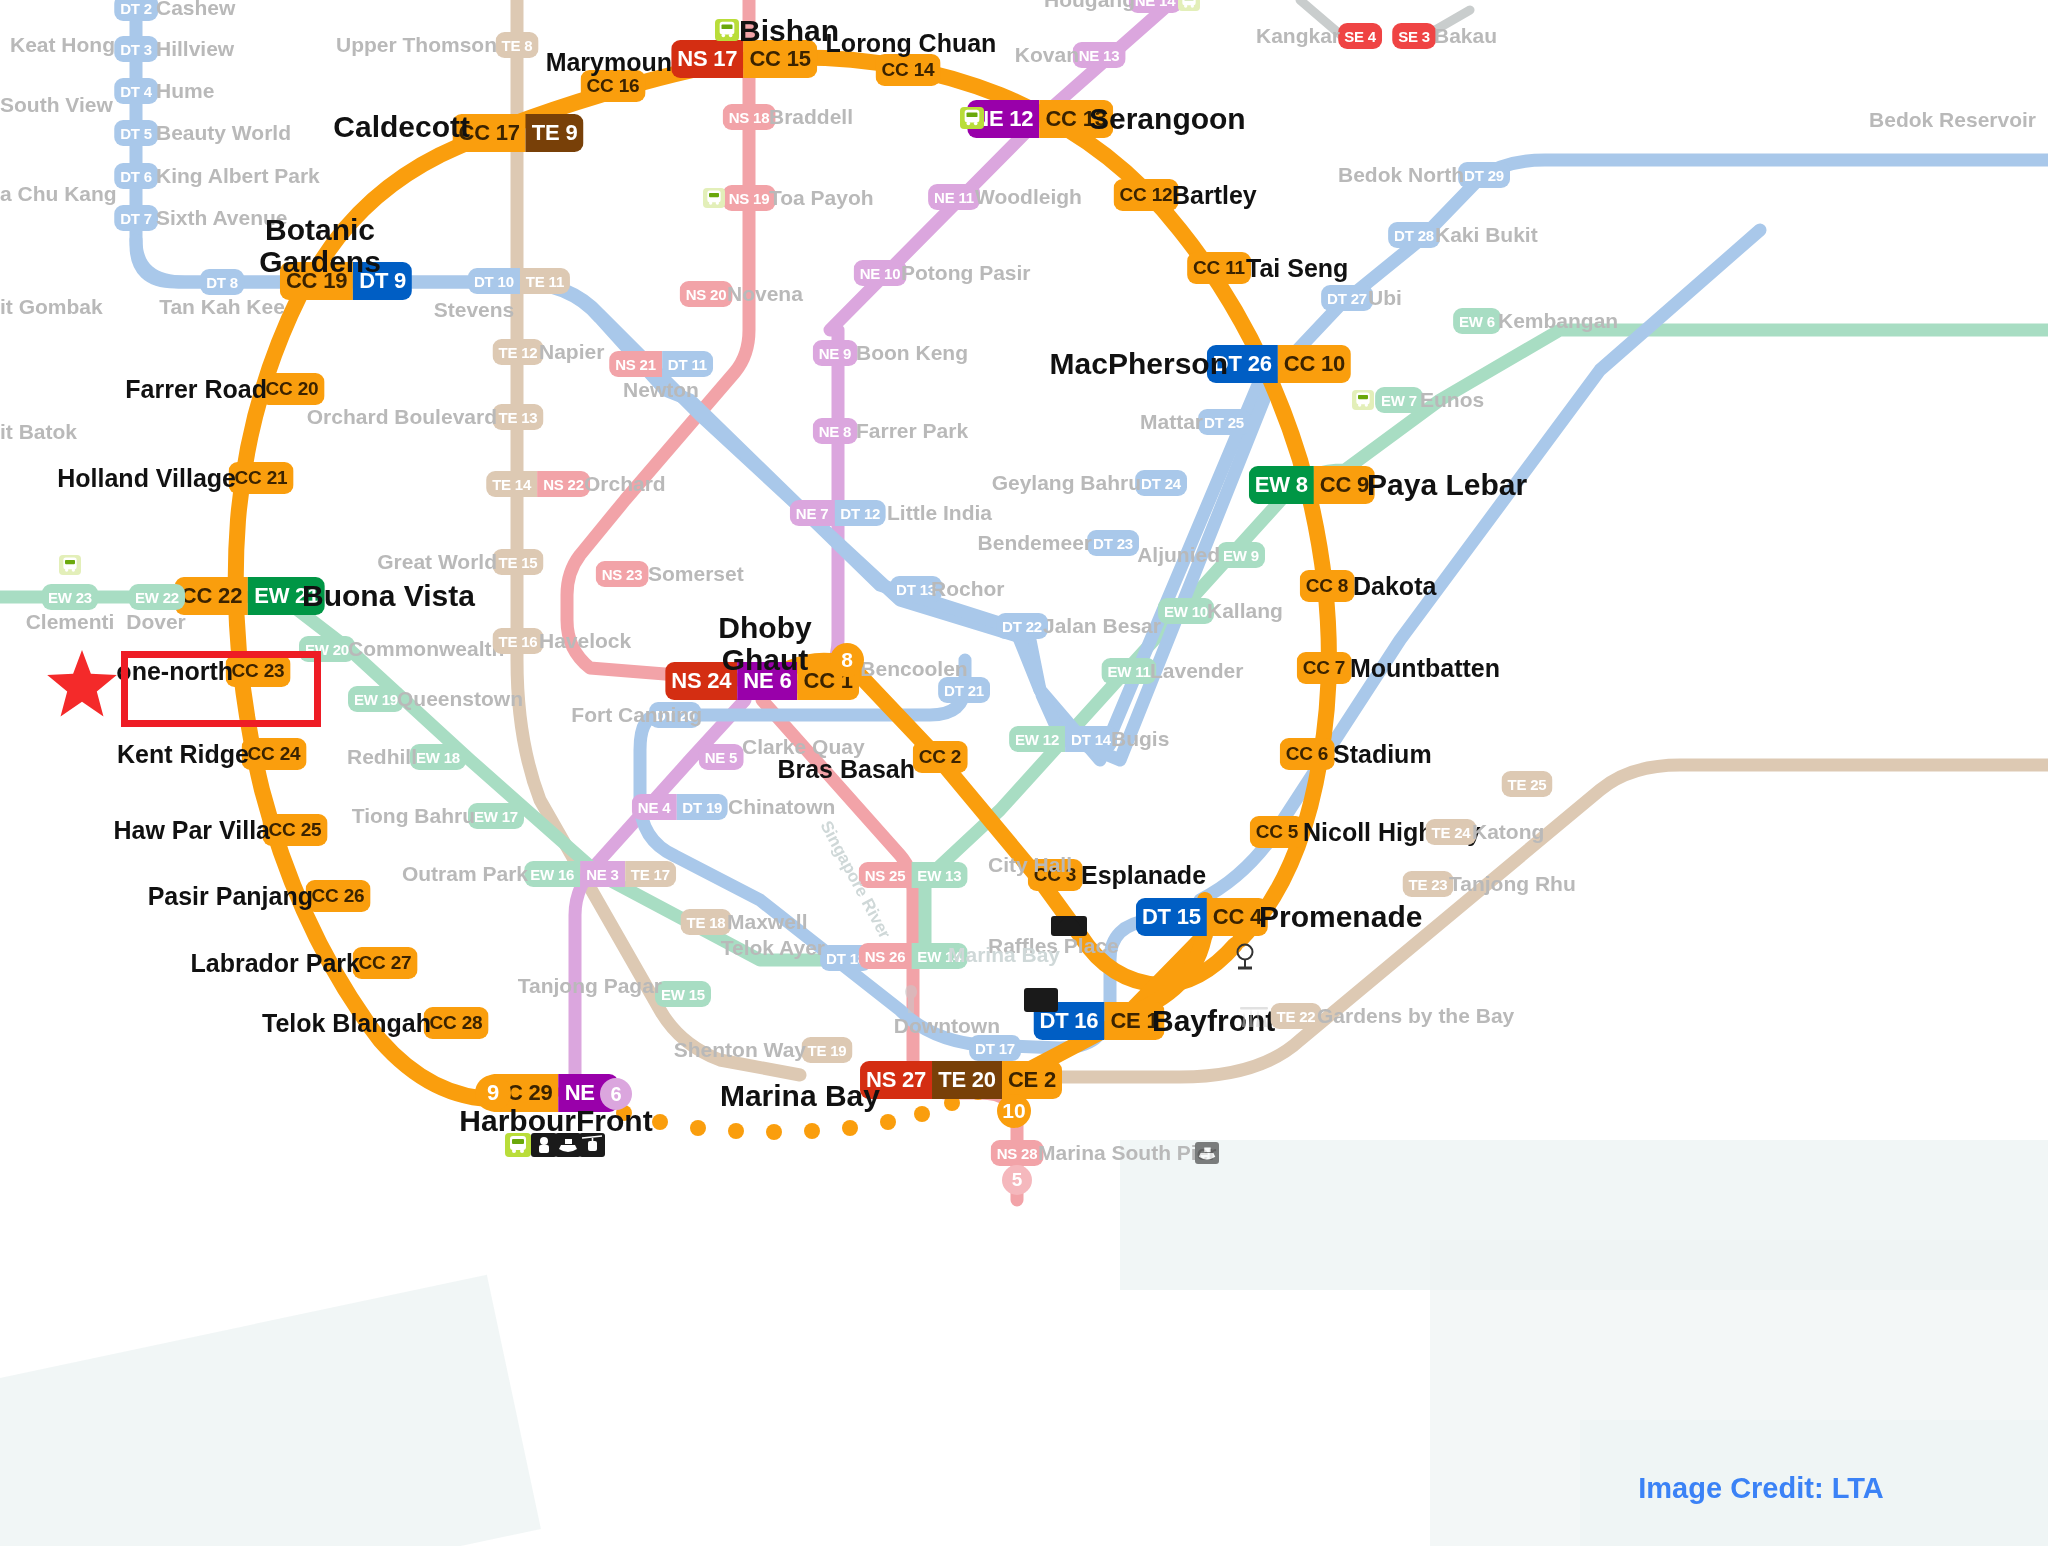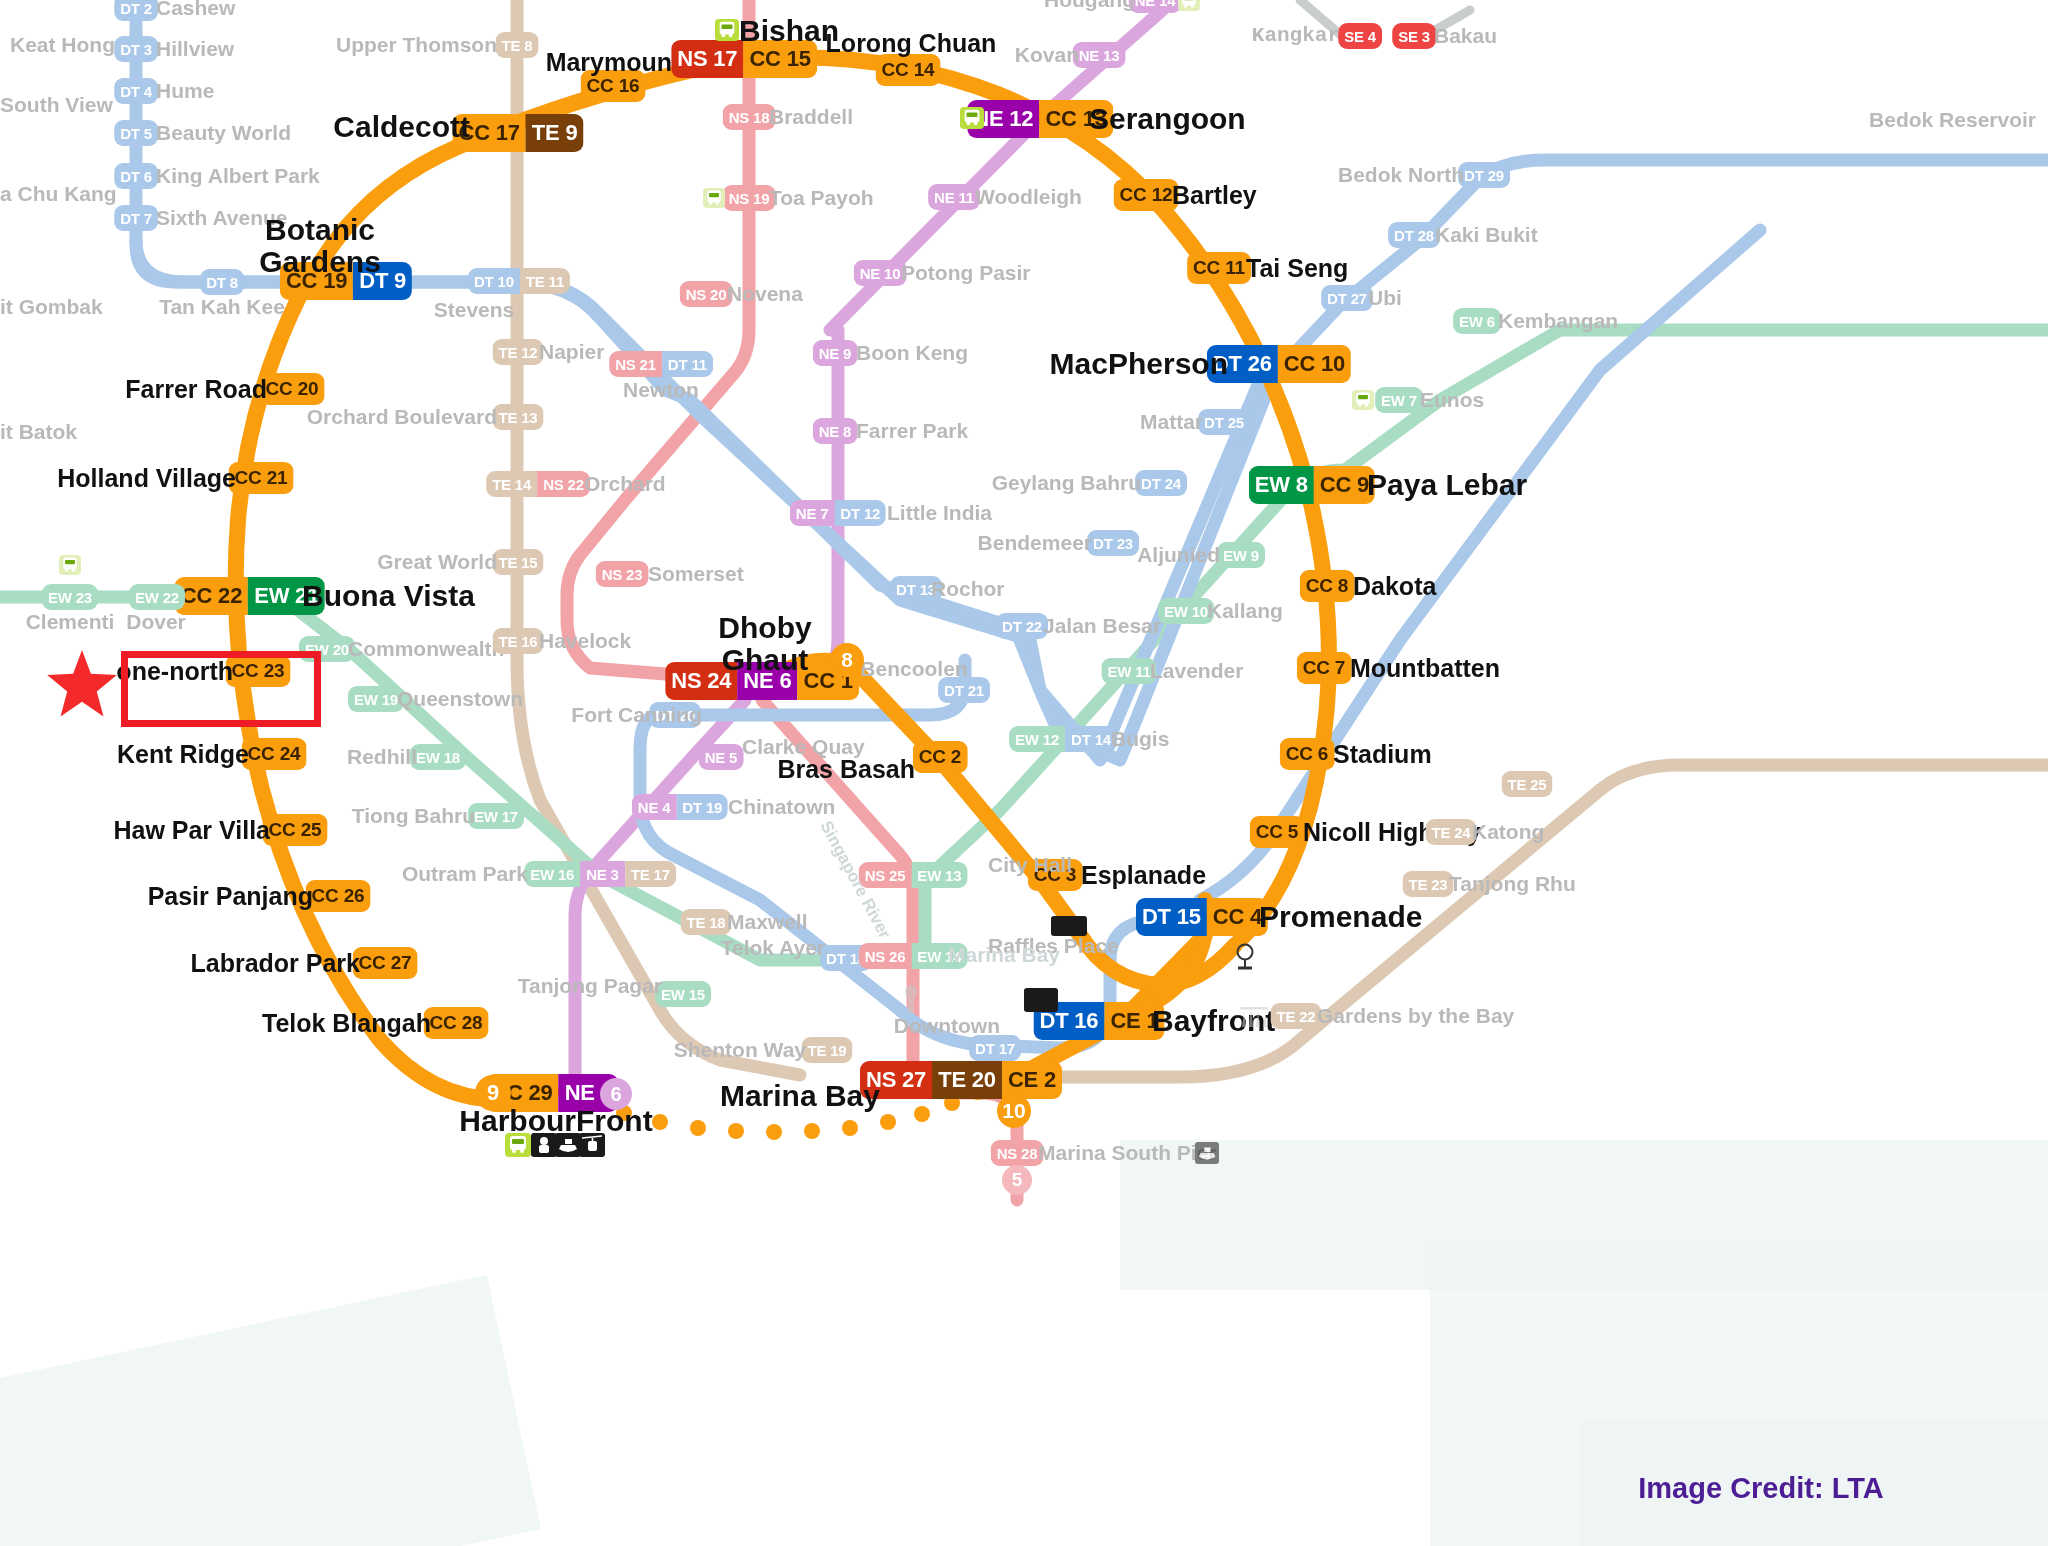--- a/index.html
+++ b/index.html
@@ -50,21 +50,21 @@
   .amen{position:absolute;transform:translate(-50%,-50%);display:flex;align-items:center;justify-content:center;}
   .amen.bus{background:#b9dd3a;border-radius:4px;}
   .amen.bus.fade{background:#e3efb9;}
   .amen.blk{background:#1a1a1a;border-radius:3px;}
   .amen.plain{background:transparent;}
 
   
   #hl-box{position:absolute;border:7px solid #ee1c25;background:transparent;}
   #star{position:absolute;transform:translate(-50%,-50%);}
 
-  #credit{position:absolute;font-weight:bold;color:#4c1d95;}
+  #credit{position:absolute;font-weight:bold;color:#3b82f6;}
 </style>
 </head>
 <body>
 
 <div id="map">
 
   <div class="wash" style="left:-40px;top:1330px;width:560px;height:260px;transform:rotate(-12deg);opacity:.85;"></div>
   <div class="wash" style="left:1120px;top:1140px;width:950px;height:150px;opacity:.8;"></div>
   <div class="wash" style="left:1430px;top:1240px;width:640px;height:320px;opacity:.7;"></div>
   <div class="wash" style="left:1580px;top:1420px;width:500px;height:140px;opacity:.9;"></div>
@@ -207,21 +207,21 @@
         <span class="cd f-ne">NE 13</span>
       </div>
       <div class="lbl r dim" style="left: 1079px; top: 55px; font-size: 21px;">Kovan</div>
       <div class="codes c small" style="left: 1155px; top: 0px;">
         <span class="cd f-ne">NE 14</span>
       </div>
       <div class="lbl r dim" style="left: 1135px; top: 0px; font-size: 21px;">Hougang</div>
       <div class="codes c small" style="left: 1360px; top: 36px;">
         <span class="cd f-se">SE 4</span>
       </div>
-      <div class="lbl r dim" style="left: 1340px; top: 36px; font-size: 21px; font-family: Liberation Mono, monospace;">Kangkar</div>
+      <div class="lbl r dim" style="left: 1340px; top: 36px; font-size: 21px;">Kangkar</div>
       <div class="codes c small" style="left: 1414px; top: 36px;">
         <span class="cd f-se">SE 3</span>
       </div>
       <div class="lbl l dim" style="left: 1434px; top: 36px; font-size: 21px;">Bakau</div>
       <div class="codes c small" style="left: 749px; top: 198px;">
         <span class="cd f-ns">NS 19</span>
       </div>
       <div class="lbl l dim" style="left: 769px; top: 198px; font-size: 21px;">Toa Payoh</div>
       <div class="codes c small" style="left: 954px; top: 197px;">
         <span class="cd f-ne">NE 11</span>

